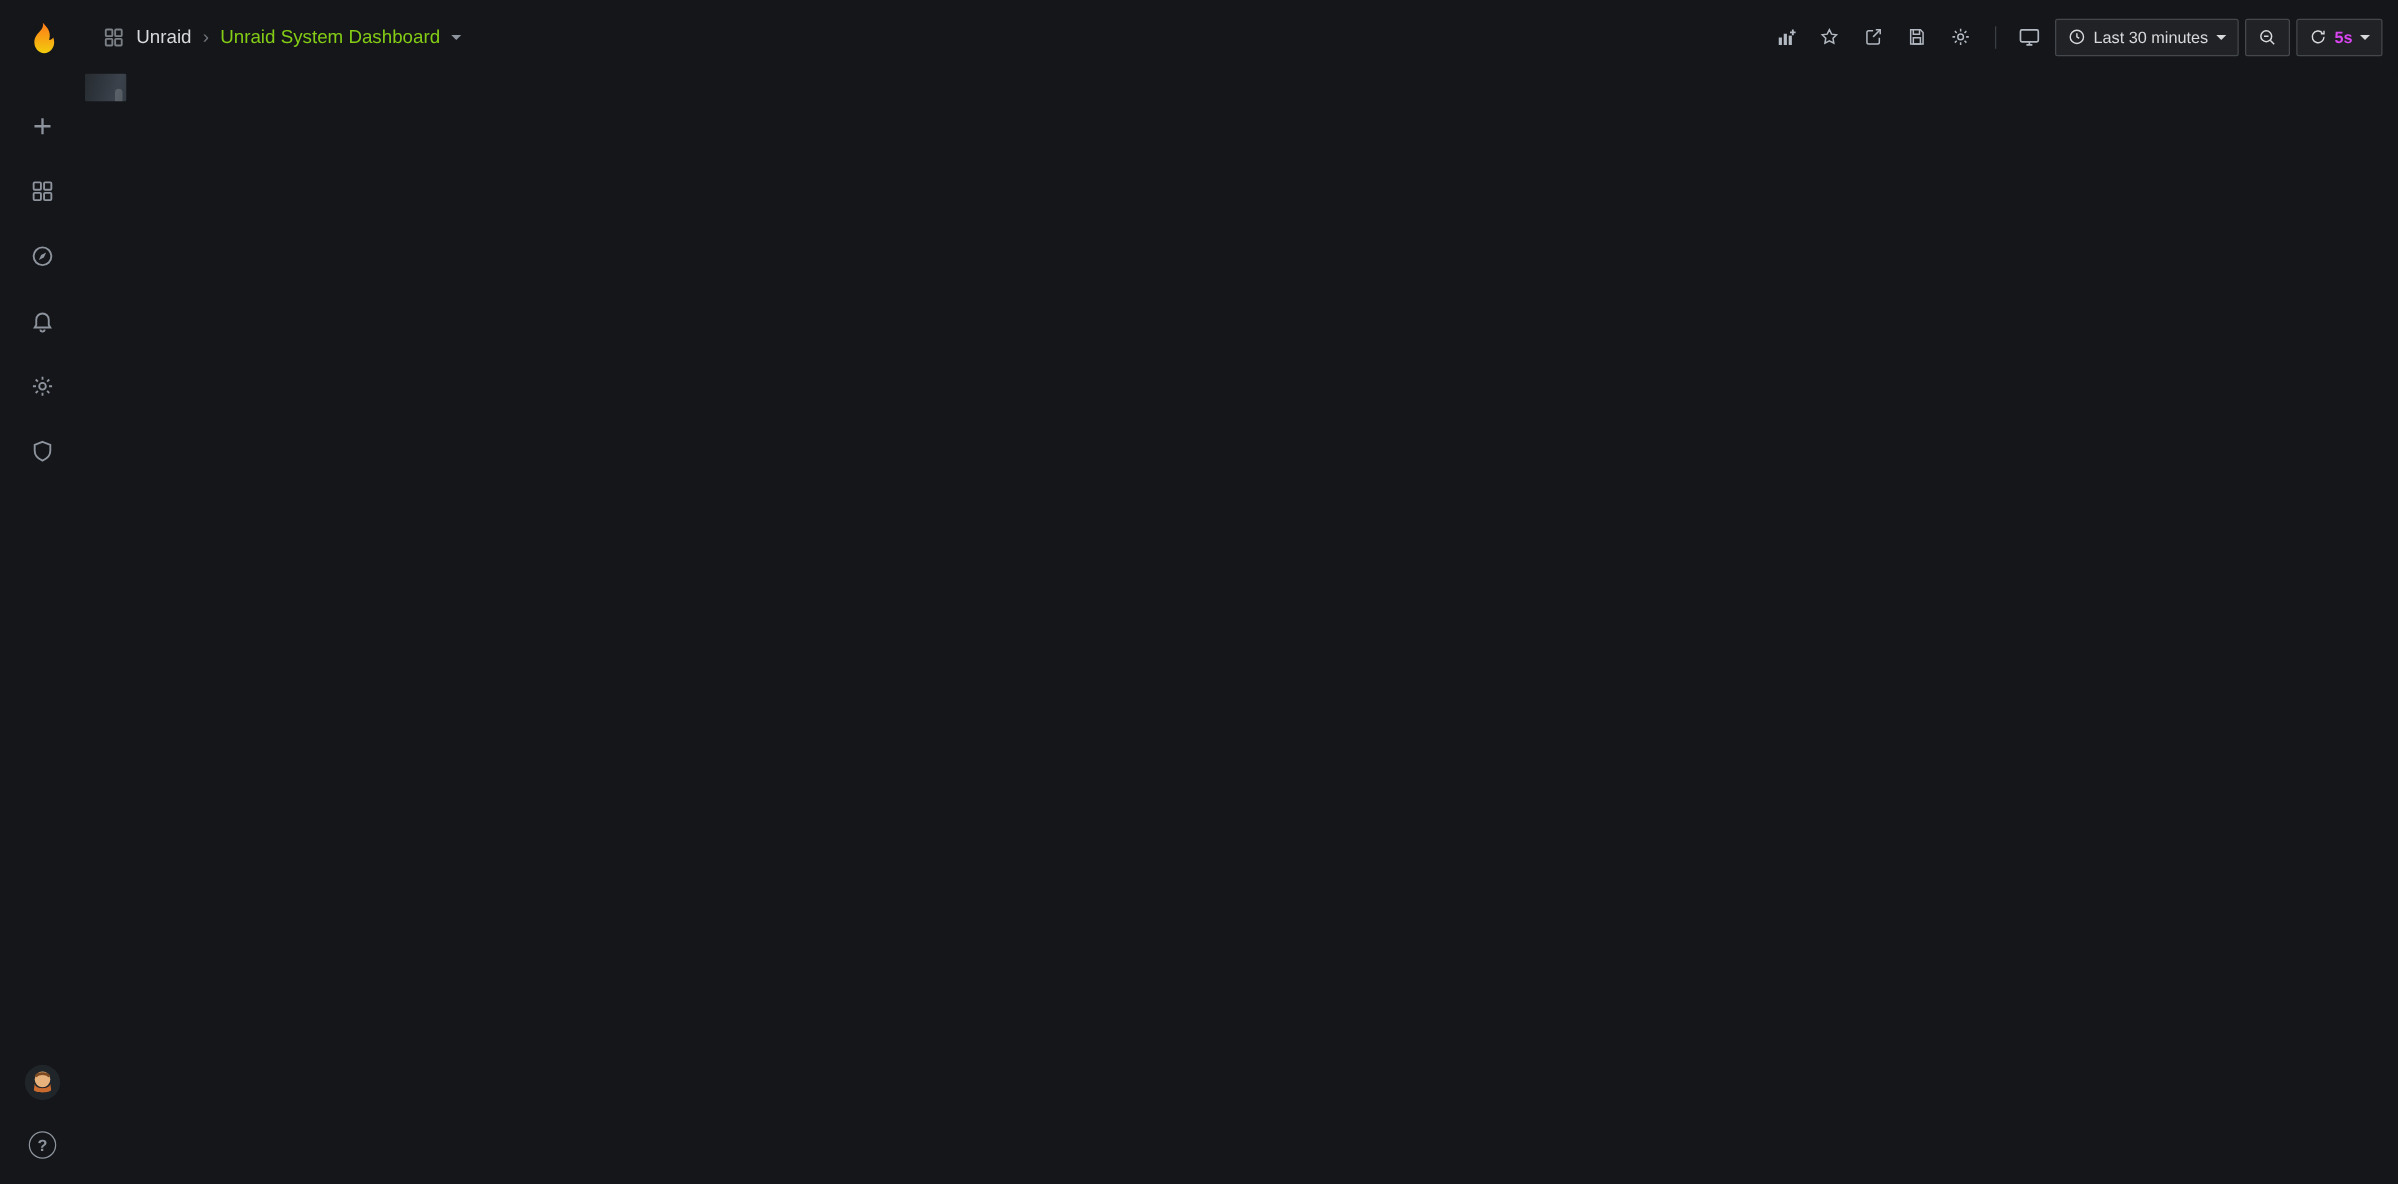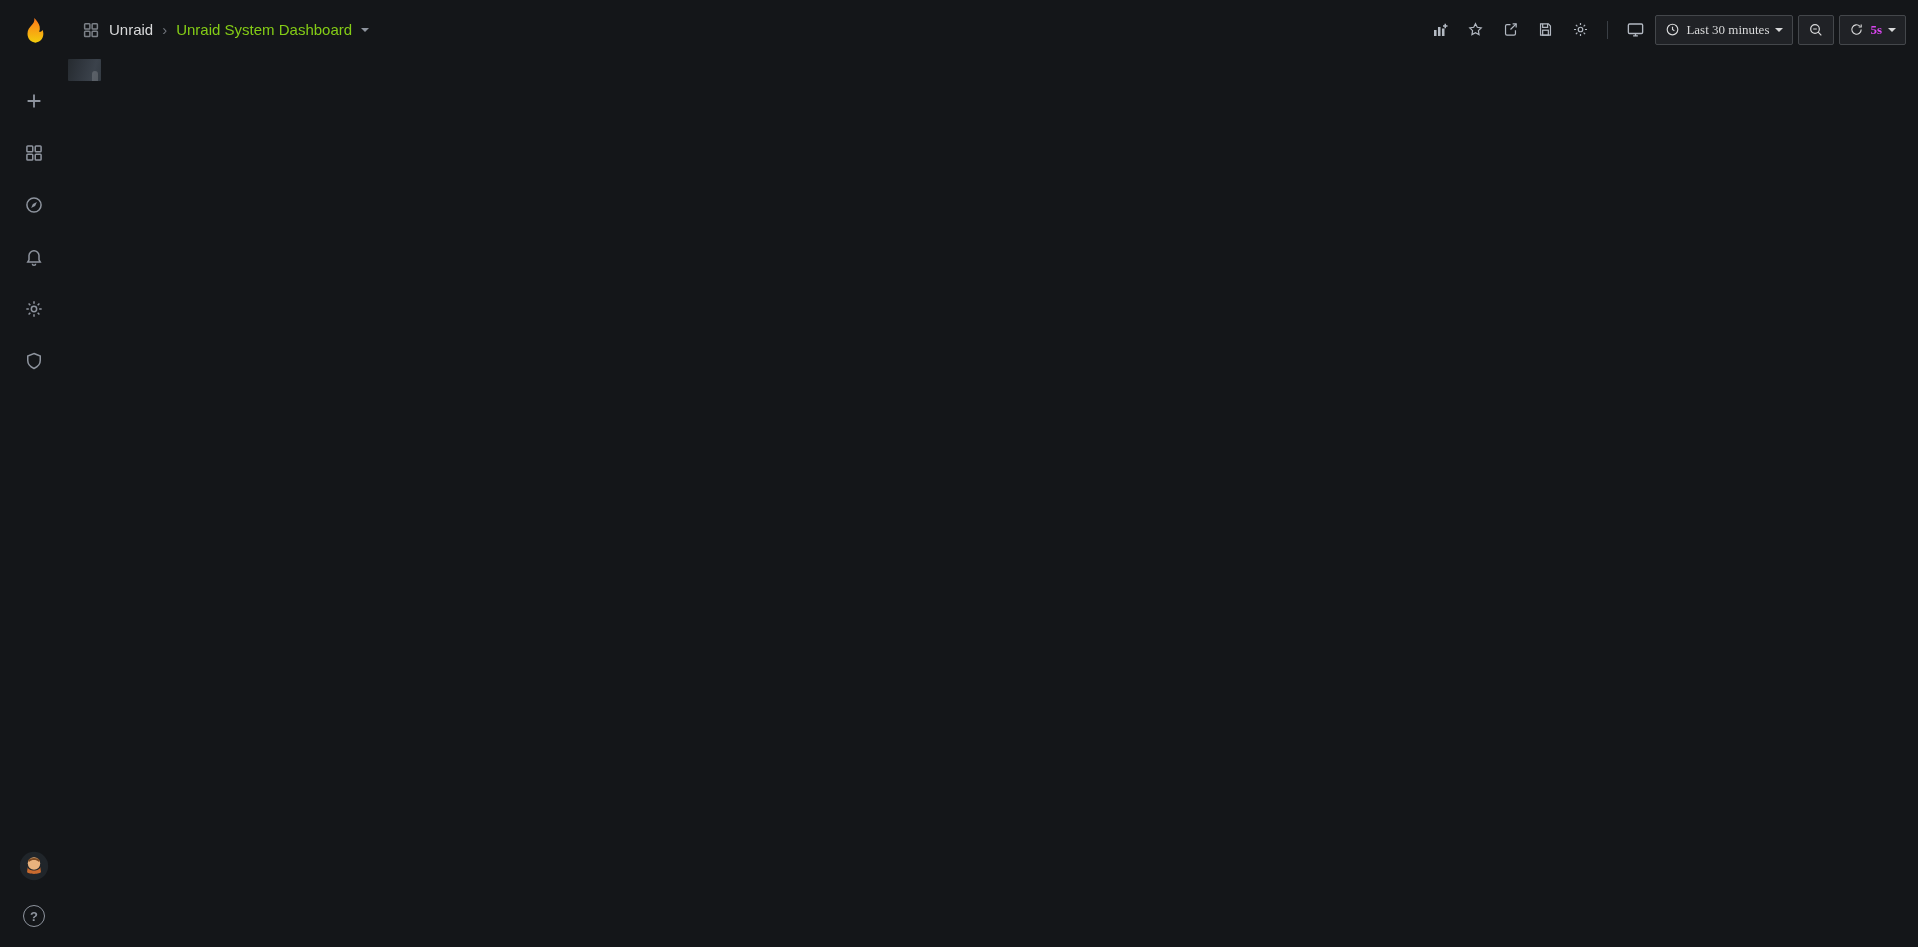--- a/index.html
+++ b/index.html
@@ -17,21 +17,21 @@
 
   
   .main{flex:1;display:flex;flex-direction:column;min-width:0;position:relative}
   .navbar{height:59px;flex:0 0 59px;background:#141619;display:flex;align-items:center;padding:0 12px 0 14px}
   .nav-left{display:flex;align-items:center;gap:9px;flex:1}
   .nav-ic{color:#7b8087;display:flex;align-items:center}
   .crumb{font-size:15px;color:#d8d9da;cursor:pointer}
   .crumb-sep{color:#71757c;font-size:15px}
   .crumb.strong{color:#84cc16}
   .nav-right{display:flex;align-items:center;gap:5px}
-  .nav-btn{height:30px;min-width:30px;display:flex;align-items:center;justify-content:center;gap:6px;background:transparent;border:none;color:#b3b9c2;cursor:pointer;padding:0 5px;font-family:Liberation Serif, serif;font-size:13px}
+  .nav-btn{height:30px;min-width:30px;display:flex;align-items:center;justify-content:center;gap:6px;background:transparent;border:none;color:#b3b9c2;cursor:pointer;padding:0 5px;font-family:Liberation Sans, sans-serif;font-size:13px}
   .nav-btn.bordered{border:1px solid #44474b;border-radius:2px;background:#202226;padding:0 9px;color:#d8d9da}
   .refresh-int{color:#d946ef;font-weight:700}
   .vsep{width:1px;height:18px;background:#3a3f45;margin:0 7px}
   .cdown{width:0;height:0;border-left:4px solid transparent;border-right:4px solid transparent;border-top:4px solid currentColor;display:inline-block}
   .dim2{color:#8e949e}
 
   
   .dash{flex:1;position:relative;overflow:hidden;padding:22px 18px 0 15px;
     background:linear-gradient(105deg,#262b30 0%,#31373f 40%,#3b424b 75%,#333a42 100%)}
   .page-sb{position:absolute;right:3px;top:12px;width:6px;height:150px;border-radius:3px;background:rgba(255,255,255,0.16);cursor:pointer}

